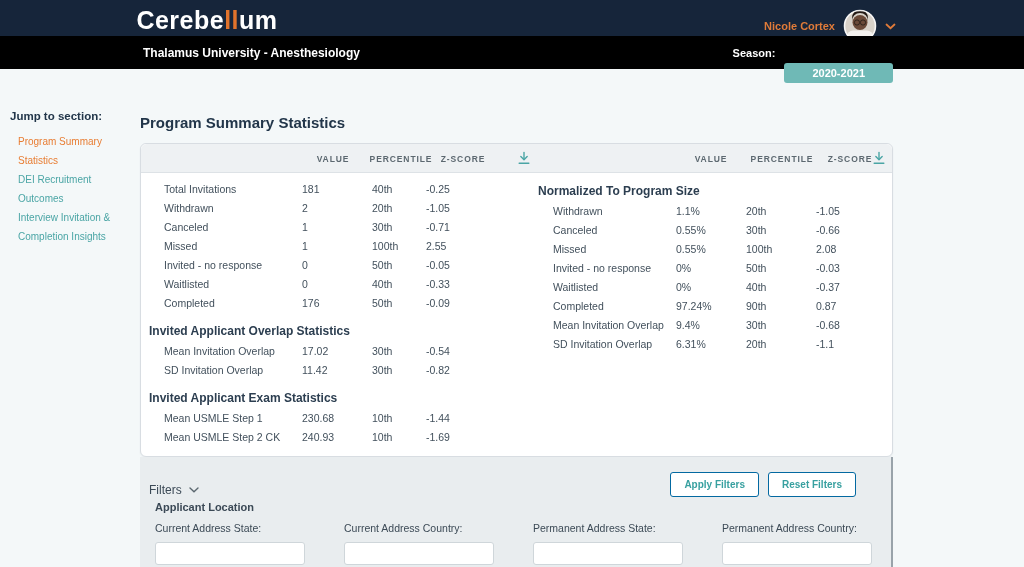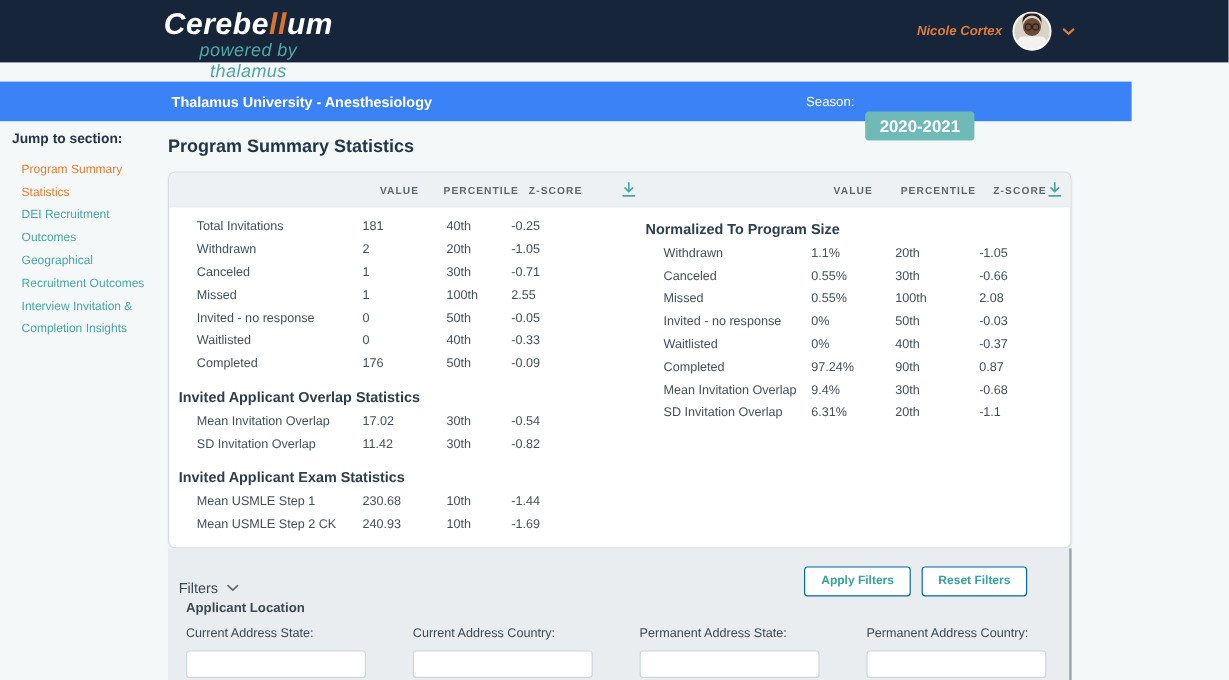--- a/index.html
+++ b/index.html
@@ -1,35 +1,35 @@
 <!DOCTYPE html>
 <html><head>
 <meta charset="utf-8">
 <style>
   * { margin:0; padding:0; box-sizing:border-box; }
   html,body { width:1024px; height:567px; overflow:hidden; }
   body { font-family:"Liberation Sans", sans-serif; background:#f4f8f9; }
   .page { position:relative; width:1024px; height:567px; overflow:hidden; background:#f4f8f9; }
 
   
-  .topbar { position:absolute; top:0; left:0; width:1024px; height:52px; background:#16253a;font-style:italic; }
+  .topbar { position:absolute; top:0; left:0; width:1024px; height:52px; background:#16253a; }
   .logo { position:absolute; left:133px; top:7px; width:148px; text-align:center; }
   .logo-text { font-size:25px; font-weight:bold; color:#ffffff; letter-spacing:0.5px; line-height:26px; }
   .logo-accent { color:#e0732c; }
   .logo-tagline { font-size:15px; color:#4fa8a5; letter-spacing:0.4px; margin-top:1px; }
   .user-menu { position:absolute; right:128px; top:9px; height:34px; display:flex; align-items:center; gap:8px; cursor:pointer; }
   .user-name { font-size:11px; font-weight:bold; color:#e07b39; }
   .avatar-wrap { width:34px; height:34px; }
 
   
-  .seasonbar { position:absolute; top:68px; left:0; width:943px; height:33px; background:#3b82f6; display:flex; align-items:center; }
+  .seasonbar { position:absolute; top:36px; left:0; width:1024px; height:33px; background:#000000; display:flex; align-items:center; }
   .program-title { position:absolute; left:143px; font-size:12px; font-weight:bold; color:#ffffff; }
   .season { position:absolute; right:131px; display:flex; align-items:center; gap:9px; }
-  .season-label { font-size:11px; font-weight:normal; color:#ffffff; }
-  .season-badge { background:#6fb9b6; color:#ffffff; font-size:14px; font-weight:bold; padding:4px 12px; border-radius:3px; cursor:pointer;margin-top:40px; }
+  .season-label { font-size:11px; font-weight:bold; color:#ffffff; }
+  .season-badge { background:#6fb9b6; color:#ffffff; font-size:11px; font-weight:bold; padding:4px 28px; border-radius:3px; cursor:pointer;margin-top:40px; }
 
   
   .sidebar { position:absolute; left:10px; top:110px; width:120px; }
   .sidebar-heading { font-size:11.5px; font-weight:bold; color:#22364a; margin-bottom:10px; }
   .side-link { display:block; font-size:10px; line-height:19px; color:#4aa5a5; text-decoration:none; margin-left:8px; cursor:pointer; }
   .side-link.active { color:#e87d33; }
 
   
   .main { position:absolute; left:140px; top:108px; width:753px; }
   .page-title { font-size:15px; line-height:14px; font-weight:bold; color:#22364a; margin:8px 0 13px 0; }
@@ -106,21 +106,20 @@
       <span class="season-label">Season:</span>
       <span class="season-badge">2020-2021</span>
     </div>
   </div>
 
   <aside class="sidebar">
     <div class="sidebar-heading">Jump to section:</div>
     <nav id="sidebar-items">
         <a class="side-link active">Program Summary Statistics</a>
         <a class="side-link">DEI Recruitment Outcomes</a>
-        <a class="side-link">Geographical Recruitment Outcomes</a>
         <a class="side-link">Interview Invitation &amp; Completion Insights</a>
       </nav>
   </aside>
 
   <main class="main">
     <h1 class="page-title">Program Summary Statistics</h1>
 
     <section class="card">
       <div class="card-header" id="card-header">
           <span class="col-h" style="left: 192px;">VALUE</span>

